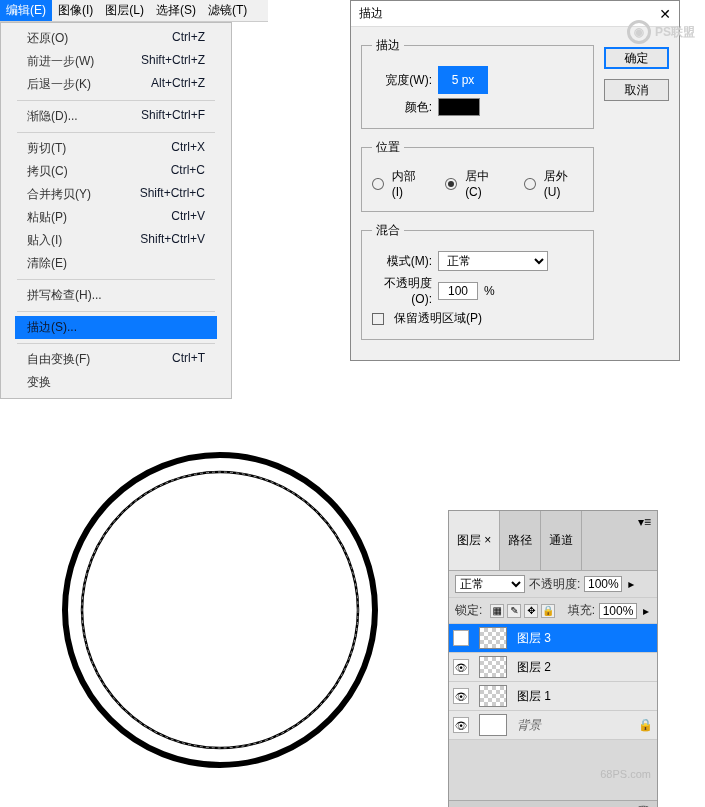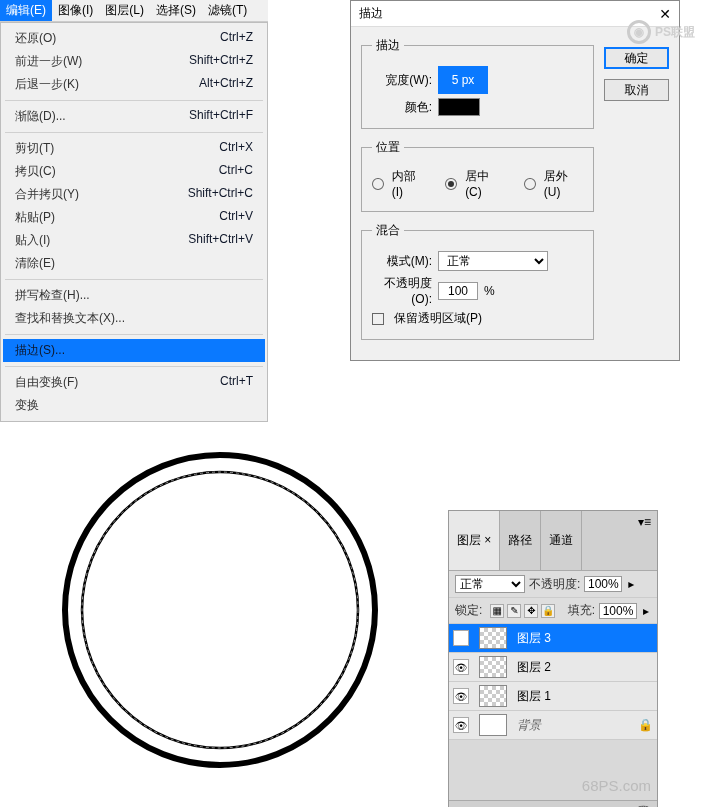--- a/index.html
+++ b/index.html
@@ -2,21 +2,21 @@
 <html><head>
 <meta charset="utf-8">
 <style>
 *{box-sizing:border-box;margin:0;padding:0;font-family:"Microsoft YaHei",Tahoma,sans-serif;font-size:12px}
 body{width:705px;height:807px;background:#fff;position:relative}
 
 
 .menubar{position:absolute;left:0;top:0;width:268px;height:22px;background:#f0f0f0;display:flex;align-items:center;border-bottom:1px solid #ccc}
 .menubar .mi{padding:0 6px;height:100%;display:flex;align-items:center}
 .menubar .mi.active{background:#0a79ff;color:#fff}
-.edit-menu{position:absolute;left:0;top:22px;width:268px;background:#f0f0f0;border:1px solid #bdbdbd;padding:4px 2px}
+.edit-menu{position:absolute;left:0;top:22px;width:232px;background:#f0f0f0;border:1px solid #bdbdbd;padding:4px 14px}
 .edit-menu .row{display:flex;justify-content:space-between;padding:3px 12px;color:#333}
 .edit-menu .row.highlight{background:#0a79ff;color:#0f172a}
 .edit-menu .sep{height:1px;background:#d0d0d0;margin:4px 2px}
 .edit-menu .row .sc{color:#0f172a}
 .edit-menu .row.highlight .sc{color:#fff}
 
 
 .dialog{position:absolute;left:350px;top:0;width:330px;background:#f0f0f0;border:1px solid #888}
 .dlg-title{background:#fff;padding:4px 8px;display:flex;justify-content:space-between;align-items:center;border-bottom:1px solid #ddd}
 .dlg-title .close{font-size:14px}
@@ -57,21 +57,21 @@
 .lock-icons span{display:inline-block;width:14px;height:14px;border:1px solid #aaa;background:#eee;font-size:10px;text-align:center;line-height:12px}
 .layers-list{background:#e8e8e8}
 .layer{display:flex;align-items:center;padding:3px 4px;gap:10px;border-bottom:1px solid #ccc}
 .layer.selected{background:#0a79ff;color:#fff}
 .eye{width:16px;height:16px;border:1px solid #aaa;background:#fff;display:flex;align-items:center;justify-content:center;font-size:10px}
 .thumb{width:28px;height:22px;border:1px solid #888;background:repeating-conic-gradient(#ccc 0 25%,#fff 0 50%) 0 0/8px 8px}
 .thumb.solid{background:#fff}
 .layer .name{flex:1}
 .layer .italic{font-style:italic;color:#666}
 .filler{height:60px;background:#d9d9d9;position:relative}
-.filler .wm{position:absolute;right:6px;bottom:6px;color:#bbb;font-size:15px}
+.filler .wm{position:absolute;right:6px;bottom:20px;color:#bbb;font-size:11px}
 .lp-foot{display:flex;justify-content:flex-end;gap:8px;padding:4px 6px;border-top:1px solid #aaa;background:#d0d0d0;font-size:11px;color:#555}
 .lp-foot span{cursor:default}
 
 
 .watermark{position:absolute;right:10px;top:20px;color:#d0d0d0;font-size:16px;font-weight:bold;display:flex;align-items:center;gap:4px}
 .watermark .logo{width:24px;height:24px;border:3px solid #ccc;border-radius:50%;display:flex;align-items:center;justify-content:center;font-size:12px}
 </style>
 </head>
 <body>
 
@@ -122,24 +122,20 @@
       <span>贴入(I)</span>
       <span class="sc">Shift+Ctrl+V</span>
     </div>
     <div class="row">
       <span>清除(E)</span>
       <span class="sc"></span>
     </div>
     <div class="sep"></div>
     <div class="row">
       <span>拼写检查(H)...</span>
-      <span class="sc"></span>
-    </div>
-    <div class="row">
-      <span>查找和替换文本(X)...</span>
       <span class="sc"></span>
     </div>
     <div class="sep"></div>
     <div class="row highlight">
       <span>描边(S)...</span>
       <span class="sc"></span>
     </div>
     <div class="sep"></div>
     <div class="row">
       <span>自由变换(F)</span>

